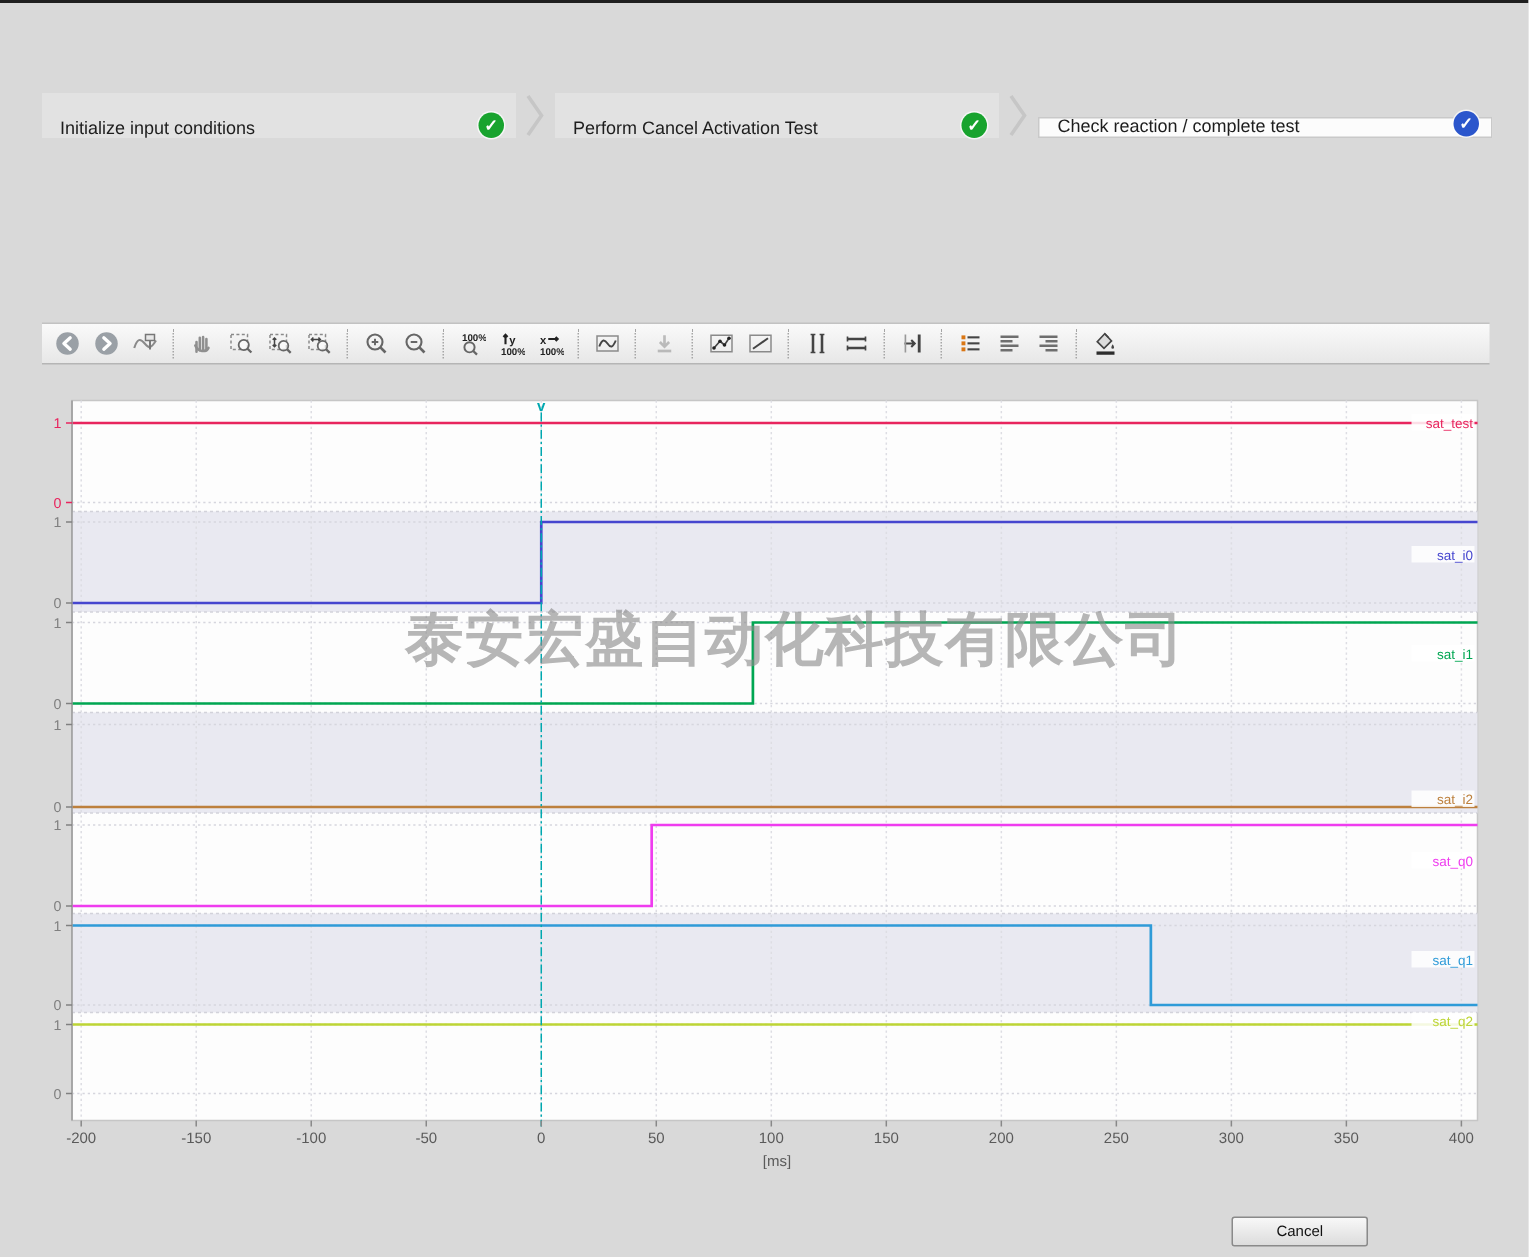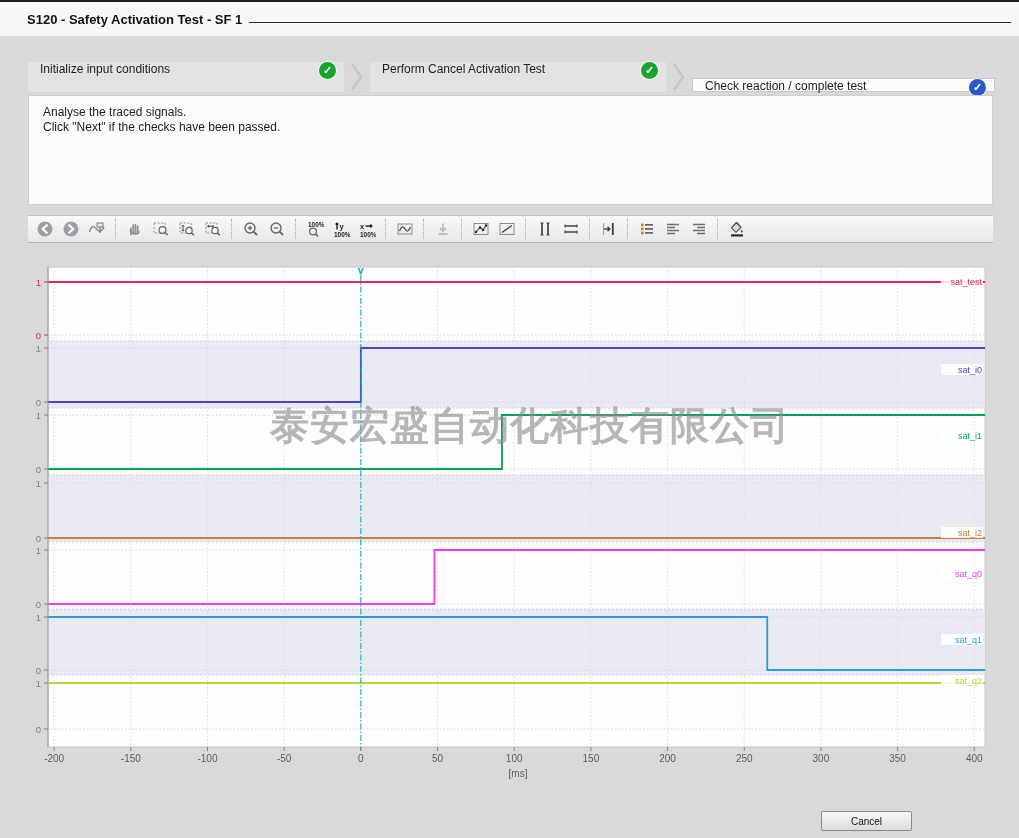--- a/index.html
+++ b/index.html
@@ -13,21 +13,21 @@
   
   .titlebar{
     position:absolute;left:0;top:0;width:100%;height:34px;background:#f7f7f7;
     display:flex;align-items:center;
   }
   .titlebar .ttl{font-size:13px;font-weight:bold;color:#111;margin-left:27px;white-space:nowrap;}
   .titlebar .rule{flex:1;border-bottom:1px solid #2b2b2b;margin:6px 8px 0 7px;height:1px;}
 
   
   .wizard{position:absolute;left:28px;top:60px;width:967px;height:30px;display:flex;align-items:stretch;}
-  .step{display:flex;align-items:flex-start;justify-content:space-between;padding:0 8px 0 12px;font-size:12px;color:#1d1d1d;}
+  .step{display:flex;align-items:flex-end;justify-content:space-between;padding:0 8px 0 12px;font-size:12px;color:#1d1d1d;}
   .step.done{background:#e2e2e2;}
   .step.active{background:#fcfcfc;border:1px solid #c9c9c9;}
   .step .check{
     width:17px;height:17px;border-radius:50%;color:#fff;font-size:11px;font-weight:bold;
     display:flex;align-items:center;justify-content:center;flex:0 0 17px;
     box-shadow:0 0 0 1px rgba(255,255,255,.7);
   }
   .step.done .check{background:var(--check-done,#18a32e);}
   .step.active .check{background:var(--check-active,#2b56cc);}
   .step-sep{width:26px;display:flex;align-items:center;justify-content:center;}
@@ -71,24 +71,20 @@
     font-family:"Liberation Sans",sans-serif;cursor:pointer;
   }
   .btn.cancel{left:821px;}
   .btn.next{left:919px;outline:1px dotted #444;outline-offset:-4px;margin-top:34px;}
 </style>
 </head>
 <body>
 
 <div class="page">
 
-  <div class="titlebar">
-    <span class="ttl">S120 - Safety Activation Test - SF 1</span>
-    <span class="rule"></span>
-  </div>
 
   <div class="wizard">
     <div class="step s1 done">
       <span>Initialize input conditions</span>
       <span class="check">✓</span>
     </div>
     <div class="step-sep">
       <svg width="16" height="30" viewBox="0 0 16 30">
           <path d="M3 2 L12 15 L3 28" stroke="#c6c6c6" stroke-width="2.4" fill="none"></path>
         </svg>
@@ -101,24 +97,20 @@
       <svg width="16" height="30" viewBox="0 0 16 30">
           <path d="M3 2 L12 15 L3 28" stroke="#c6c6c6" stroke-width="2.4" fill="none"></path>
         </svg>
     </div>
     <div class="step s3 active">
       <span>Check reaction / complete test</span>
       <span class="check">✓</span>
     </div>
   </div>
 
-  <div class="instruction">
-    <div>Analyse the traced signals.</div>
-    <div>Click "Next" if the checks have been passed.</div>
-  </div>
 
   <div class="toolbar">
       <button class="tb-btn">
         <svg viewBox="0 0 18 18" width="18" height="18">
           <circle cx="9" cy="9" r="7.5" fill="#9aa0a6"></circle>
           <path d="M10.8 5.2 6.6 9l4.2 3.8" stroke="#fff" stroke-width="2.2" fill="none" stroke-linecap="round" stroke-linejoin="round"></path>
         </svg>
       </button>
       <button class="tb-btn">
         <svg viewBox="0 0 18 18" width="18" height="18">

